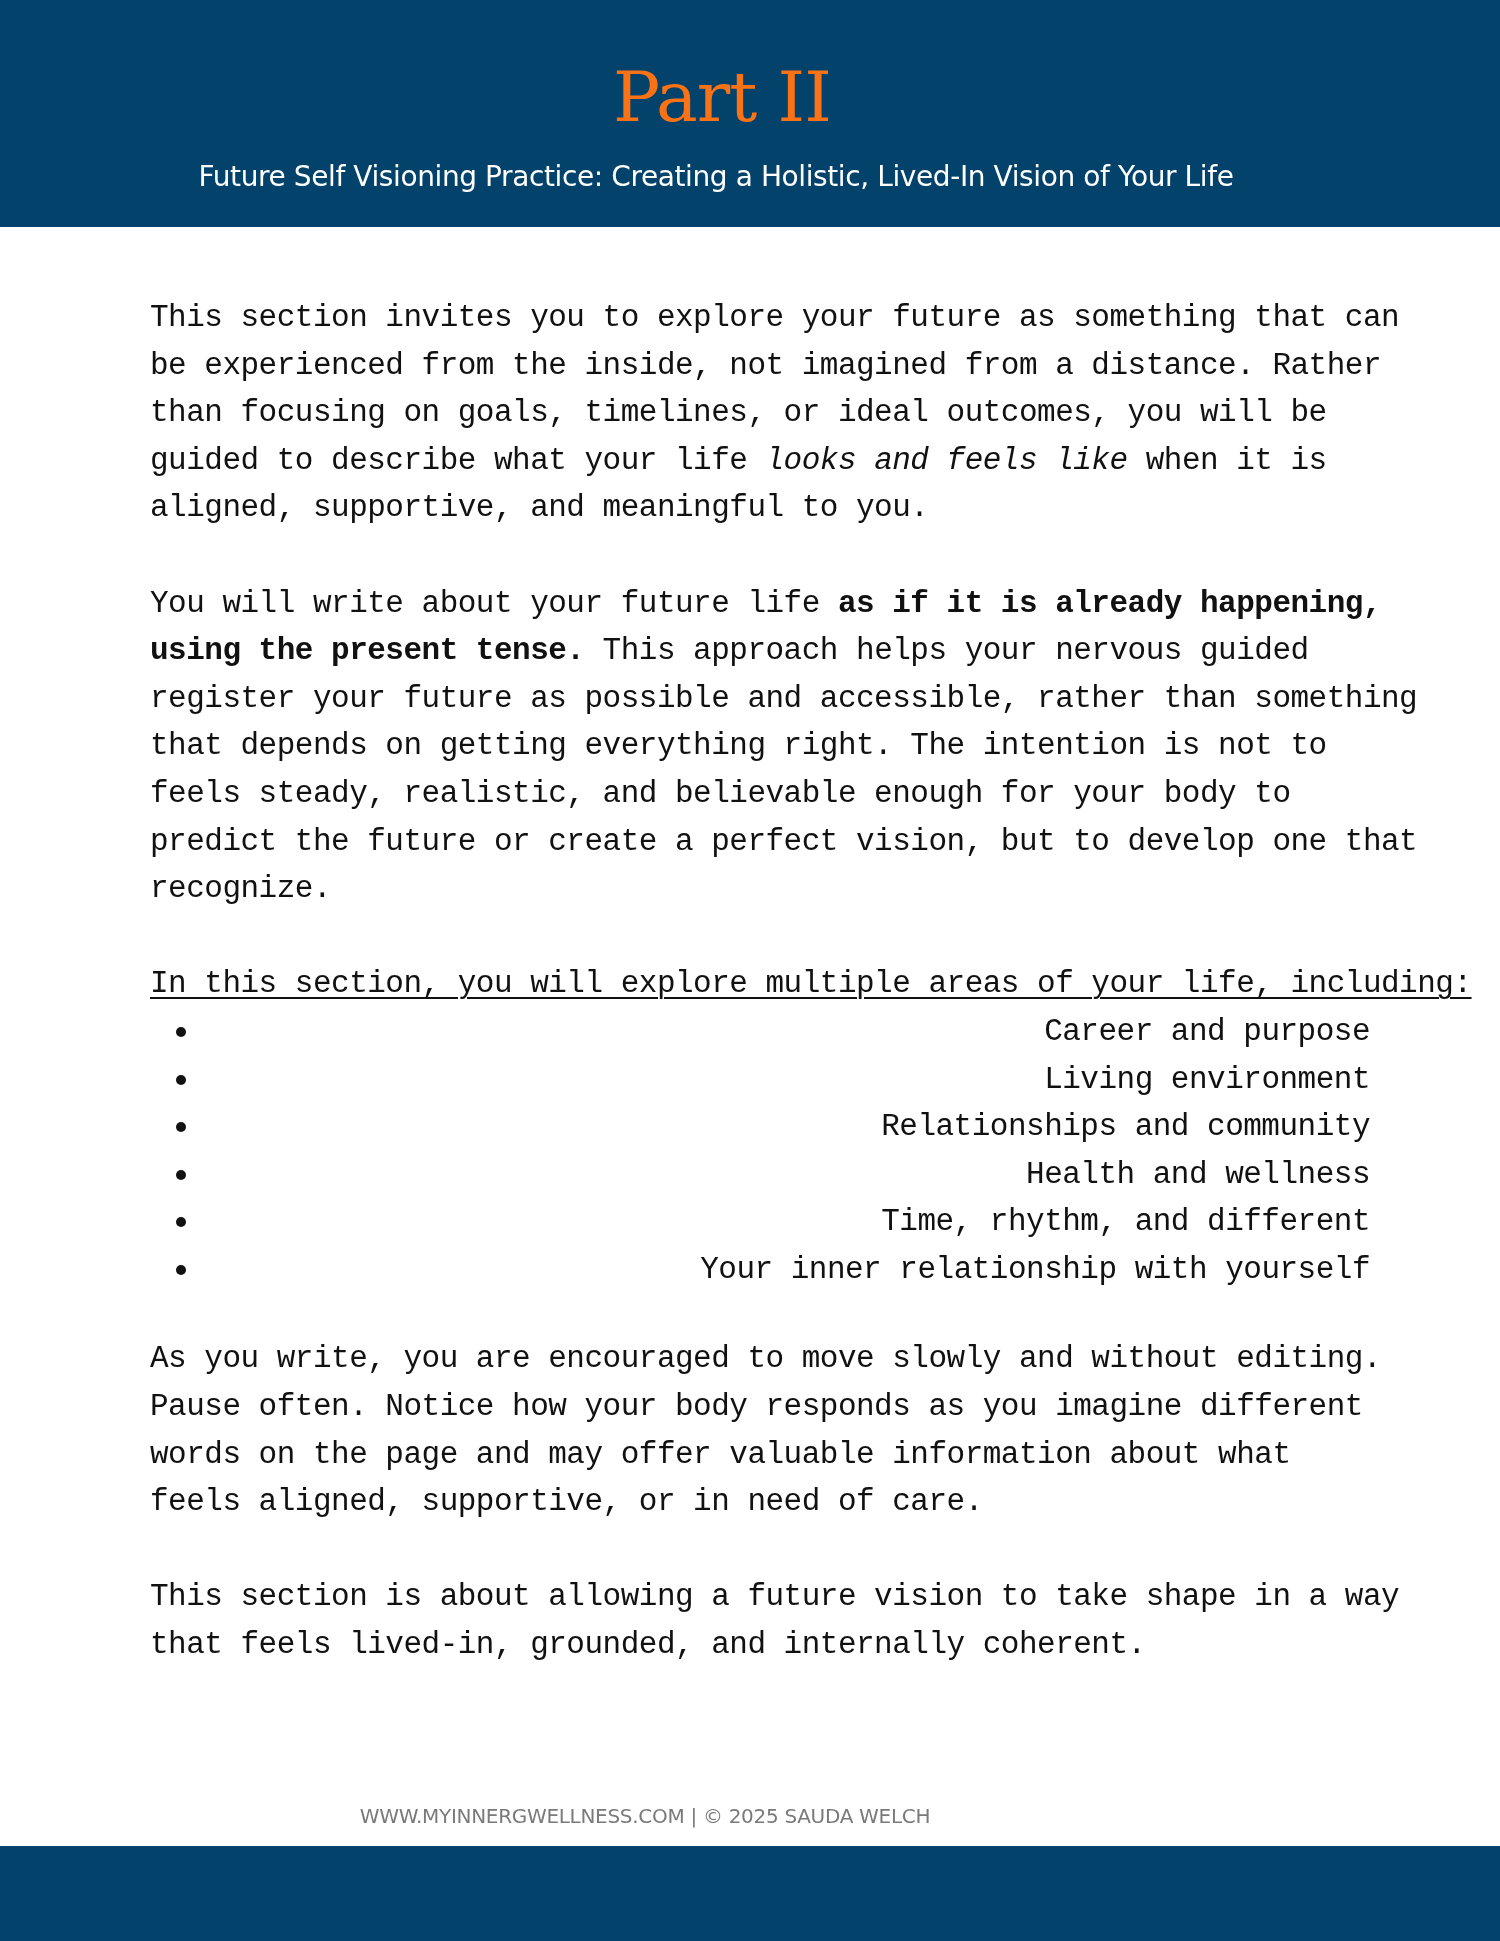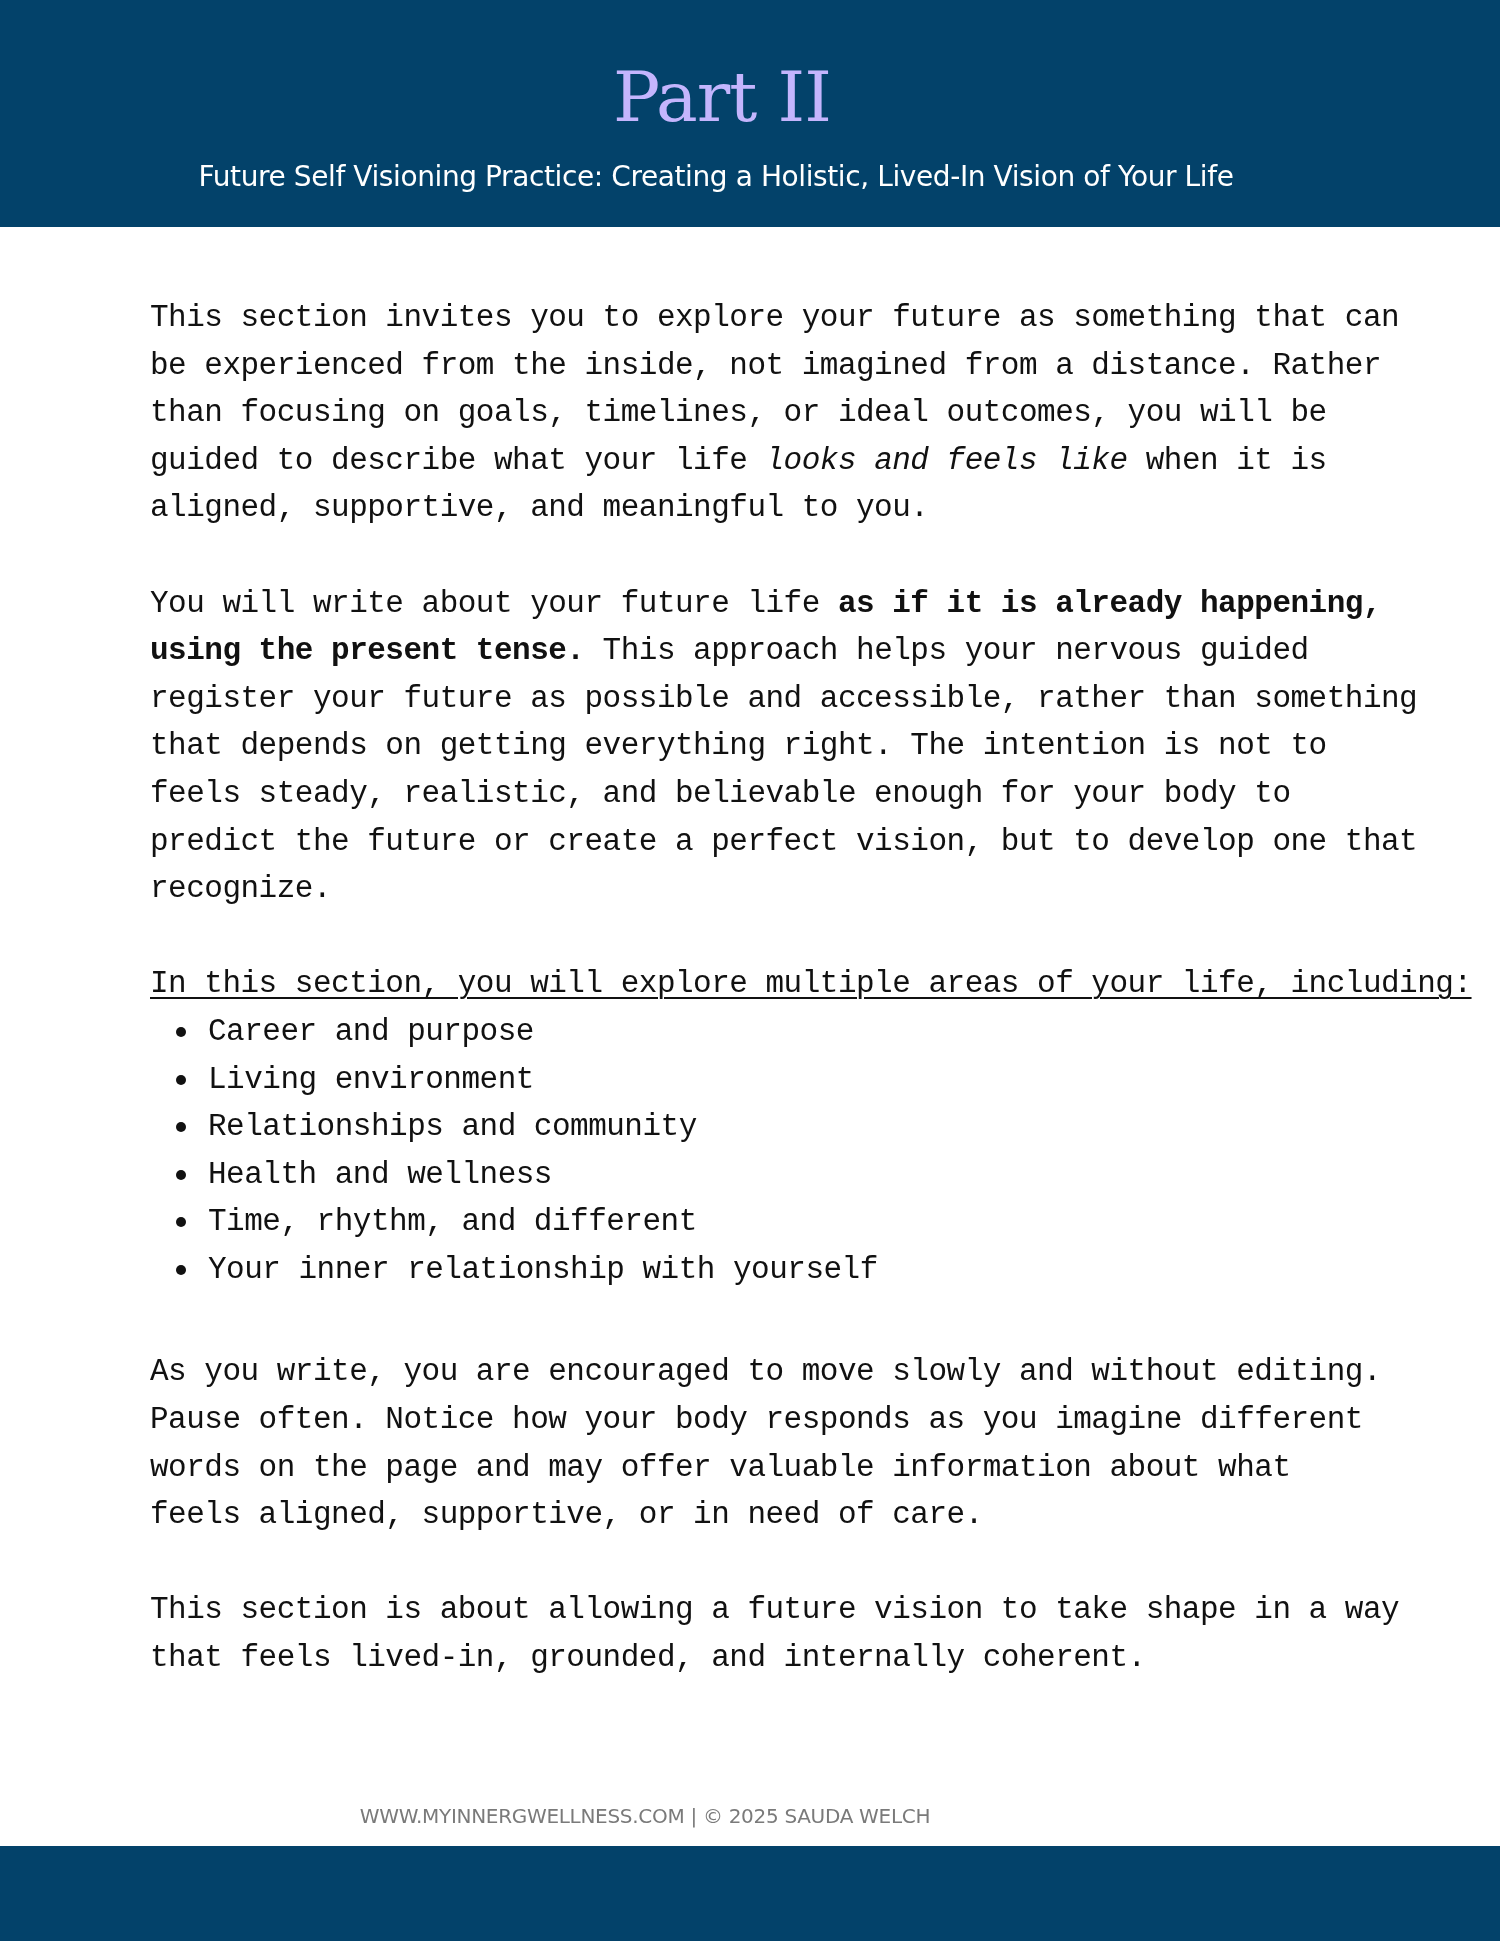--- a/index.html
+++ b/index.html
@@ -23,21 +23,21 @@
       background: #03426a;
     }
     .title {
       position: absolute;
       left: 0; top: 52px;
       width: 1444px;
       text-align: center;
       font-family: "DejaVu Serif", serif;
       font-size: 70px;
       line-height: 90px;
-      color: #c4b5fd;
+      color: #f97316;
       letter-spacing: -1px;
       font-weight: normal;
       margin: 0;
     }
     .subtitle {
       position: absolute;
       left: 0; top: 155px;
       width: 1432px;
       text-align: center;
       font-family: "DejaVu Sans", sans-serif;
@@ -69,22 +69,23 @@
     .strong { font-weight: bold; }
     .list-heading {
       display: block;
       text-decoration: underline;
       text-decoration-thickness: 2px;
       text-underline-offset: 5px;
       white-space: nowrap;
     }
     .bullets {
       list-style: none;
-      margin: 0 0 55px 0;
+      margin: 0 0 42px 0;
       padding: 0;
+      text-align: right;
     }
     .bullets li {
       position: relative;
       padding-left: 58px;
       white-space: nowrap;
     }
     .bullet-dot {
       position: absolute;
       left: 26px;
       top: 19px;

